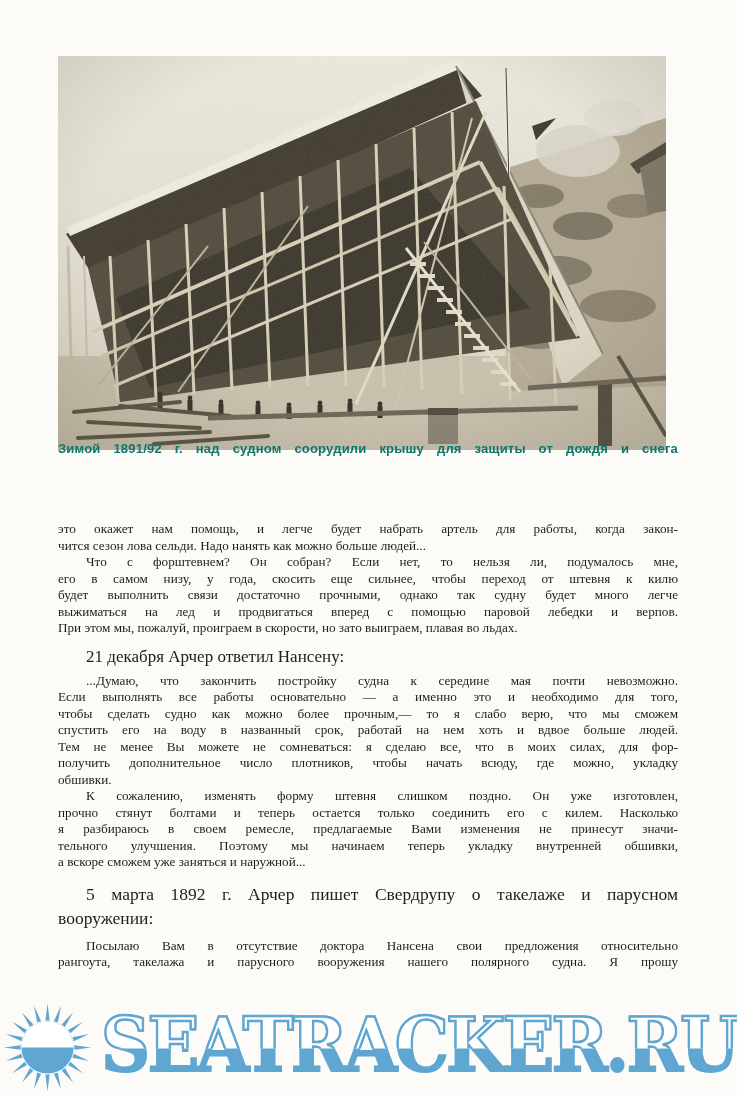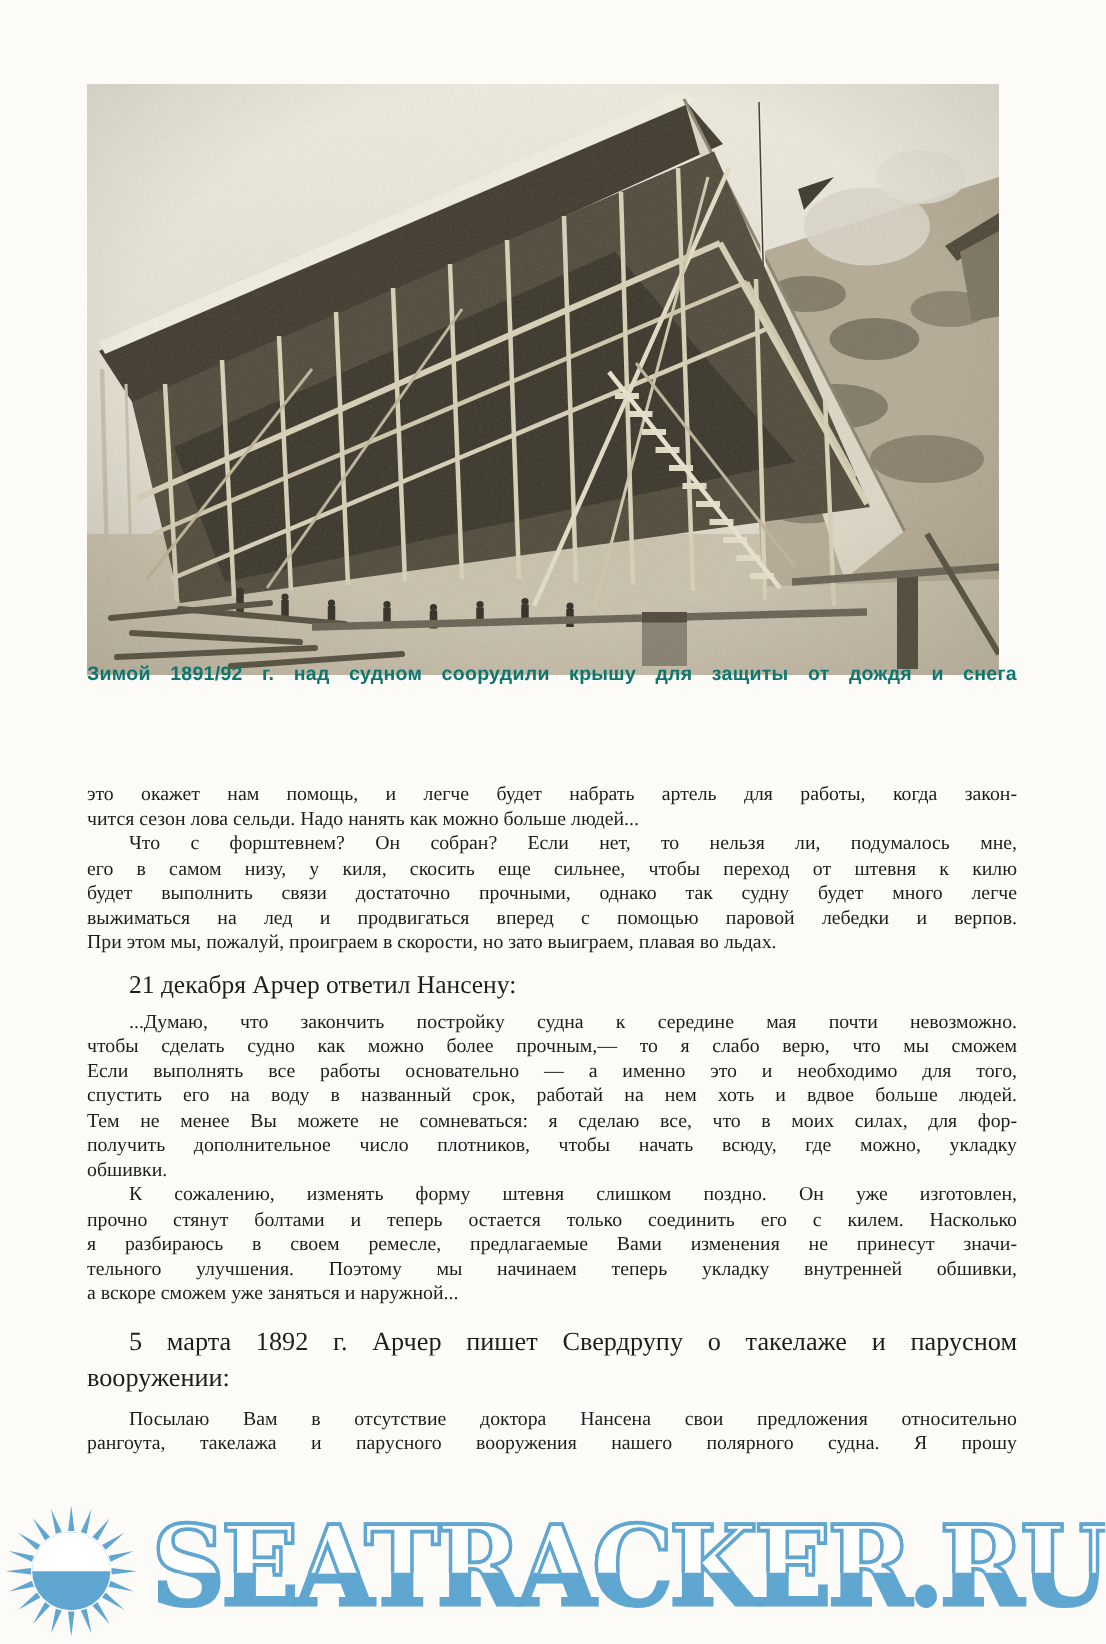--- a/index.html
+++ b/index.html
@@ -234,32 +234,32 @@
     </div>
   </div>
 
   <div class="text-column" id="content">
       <div class="paragraph">
         <div class="line">это окажет нам помощь, и легче будет набрать артель для работы, когда закон-</div>
         <div class="line last">чится сезон лова сельди. Надо нанять как можно больше людей...</div>
       </div>
       <div class="paragraph indent">
         <div class="line">Что с форштевнем? Он собран? Если нет, то нельзя ли, подумалось мне,</div>
-        <div class="line">его в самом низу, у киля, скосить еще сильнее, чтобы переход от штевня к килю</div>
+        <div class="line">его в самом низу, у года, скосить еще сильнее, чтобы переход от штевня к килю</div>
         <div class="line">будет выполнить связи достаточно прочными, однако так судну будет много легче</div>
         <div class="line">выжиматься на лед и продвигаться вперед с помощью паровой лебедки и верпов.</div>
         <div class="line last">При этом мы, пожалуй, проиграем в скорости, но зато выиграем, плавая во льдах.</div>
       </div>
       <div class="paragraph heading indent">
         <div class="line last">21 декабря Арчер ответил Нансену:</div>
       </div>
       <div class="paragraph indent">
         <div class="line">...Думаю, что закончить постройку судна к середине мая почти невозможно.</div>
+        <div class="line">Если выполнять все работы основательно — а именно это и необходимо для того,</div>
         <div class="line">чтобы сделать судно как можно более прочным,— то я слабо верю, что мы сможем</div>
-        <div class="line">Если выполнять все работы основательно — а именно это и необходимо для того,</div>
         <div class="line">спустить его на воду в названный срок, работай на нем хоть и вдвое больше людей.</div>
         <div class="line">Тем не менее Вы можете не сомневаться: я сделаю все, что в моих силах, для фор-</div>
         <div class="line">получить дополнительное число плотников, чтобы начать всюду, где можно, укладку</div>
         <div class="line last">обшивки.</div>
       </div>
       <div class="paragraph indent">
         <div class="line">К сожалению, изменять форму штевня слишком поздно. Он уже изготовлен,</div>
         <div class="line">прочно стянут болтами и теперь остается только соединить его с килем. Насколько</div>
         <div class="line">я разбираюсь в своем ремесле, предлагаемые Вами изменения не принесут значи-</div>
         <div class="line">тельного улучшения. Поэтому мы начинаем теперь укладку внутренней обшивки,</div>

